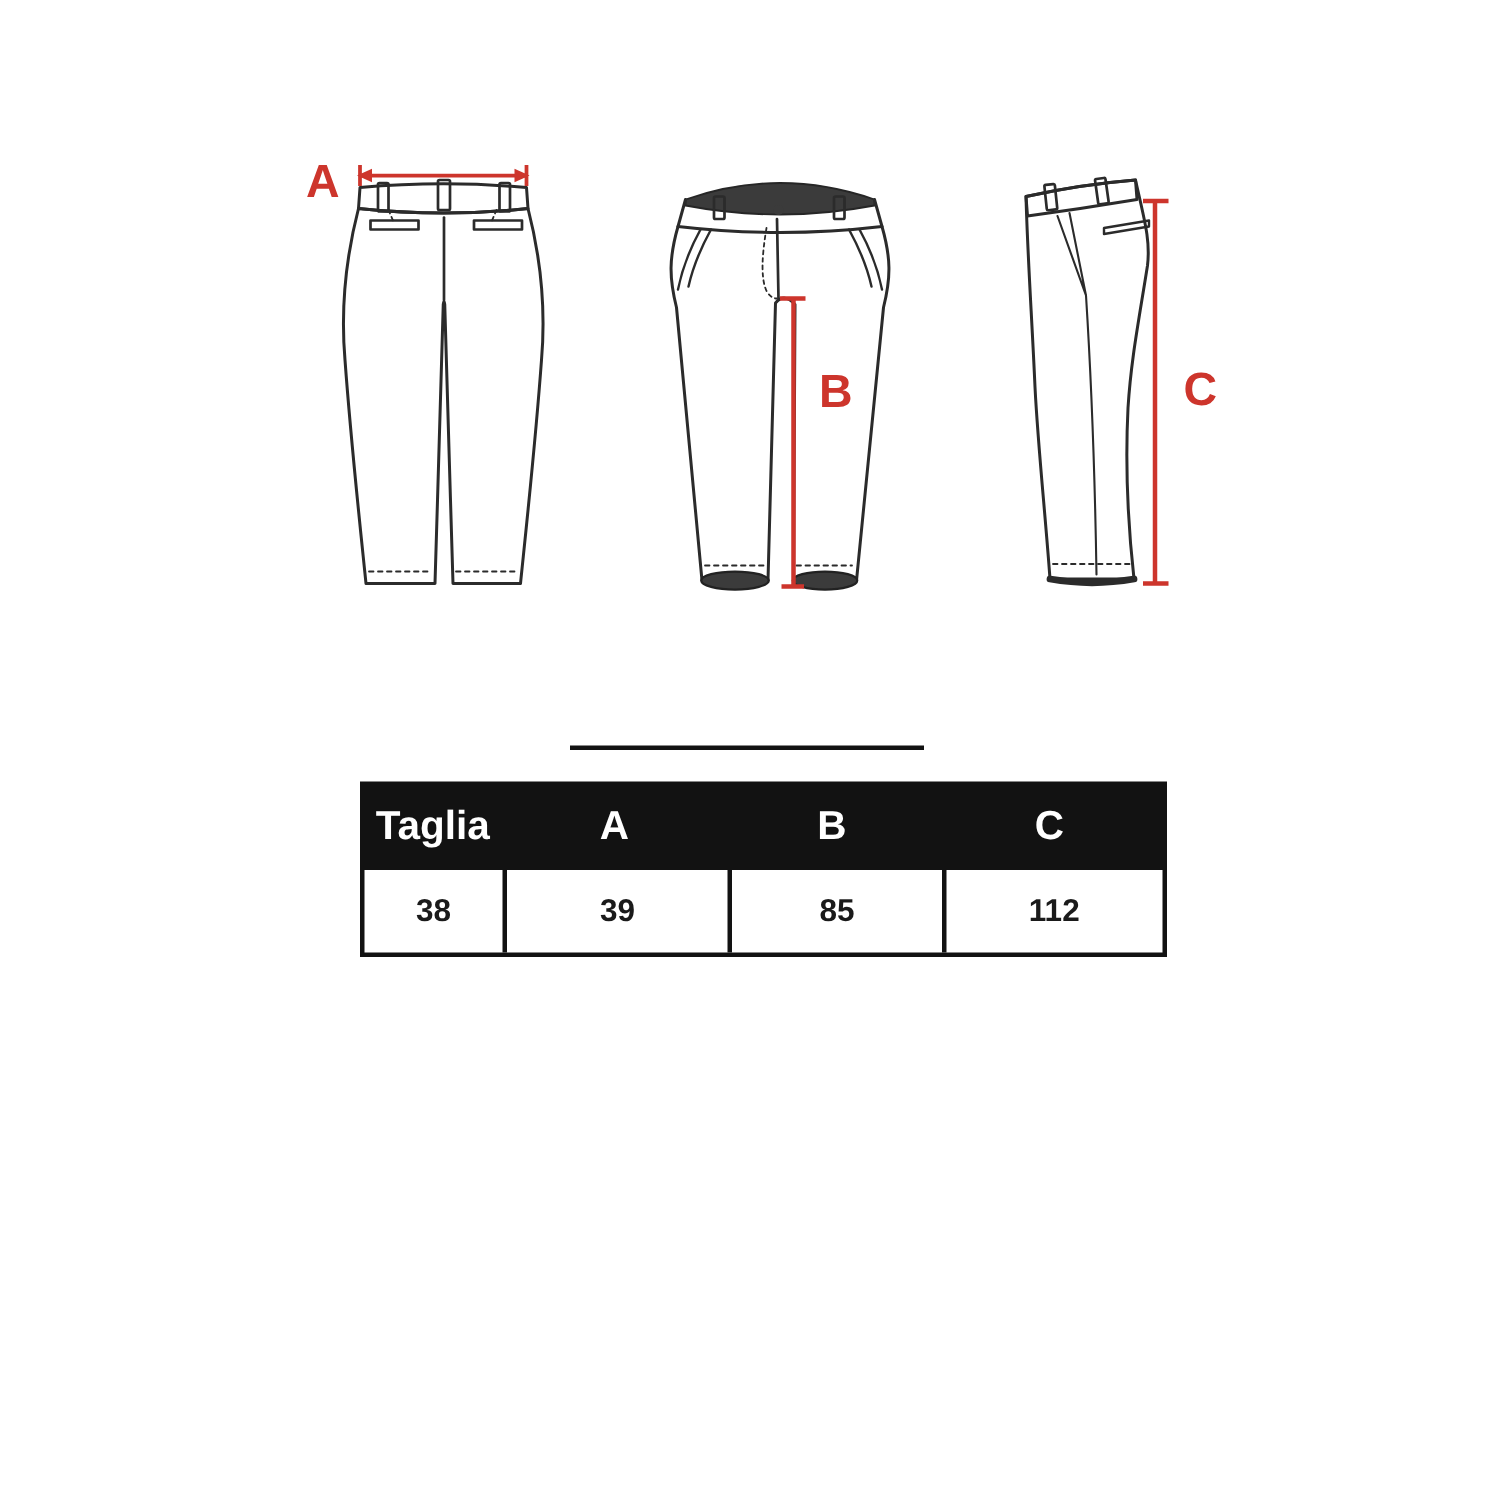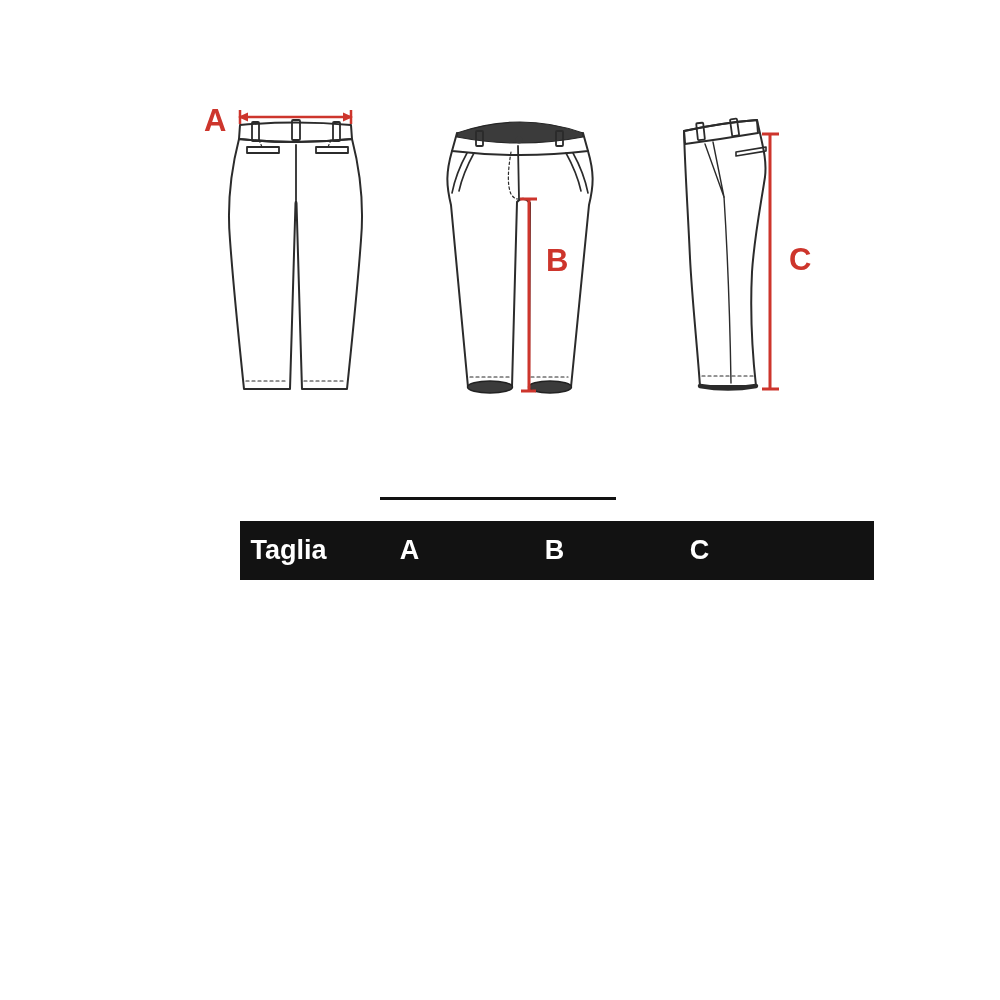--- a/index.html
+++ b/index.html
@@ -12,21 +12,21 @@
     font-family:"Liberation Sans","DejaVu Sans",sans-serif;
     font-weight:bold;fill:#cd352c;font-size:31px;
   }
   .chart-title{
     position:absolute;top:438px;left:0;width:980px;text-align:center;
     font-size:31px;font-weight:bold;color:#121212;letter-spacing:-0.5px;
   }
   .title-underline{
     position:absolute;top:497px;left:380px;width:236px;height:3px;background:#121212;
   }
-  .size-table{position:absolute;top:521px;left:240px;width:634px;}
+  .size-table{position:absolute;top:521px;left:240px;width:538px;}
   .size-table .thead{
     display:flex;align-items:center;height:59px;background:#121212;color:#ffffff;
     font-weight:bold;font-size:27px;
   }
   .size-table .thead .hcell{text-align:center;}
   .hcell.c0{width:97px;}
   .hcell.c1{width:145px;}
   .hcell.c2{width:145px;}
   .hcell.c3{width:145px;}
   .size-table .trow{
@@ -113,15 +113,21 @@
 
   <div class="title-underline"></div>
 
   <div class="size-table">
     <div class="thead">
       <div class="hcell c0">Taglia</div>
       <div class="hcell c1">A</div>
       <div class="hcell c2">B</div>
       <div class="hcell c3">C</div>
     </div>
+    <div class="trow">
+      <div class="dcell c0">38</div>
+      <div class="dcell c1">39</div>
+      <div class="dcell c2">85</div>
+      <div class="dcell c3">112</div>
+    </div>
   </div>
 
 </div>
 
 </body></html>

